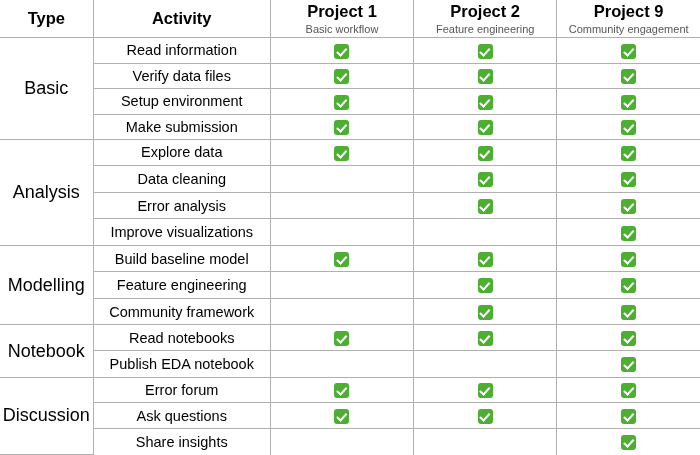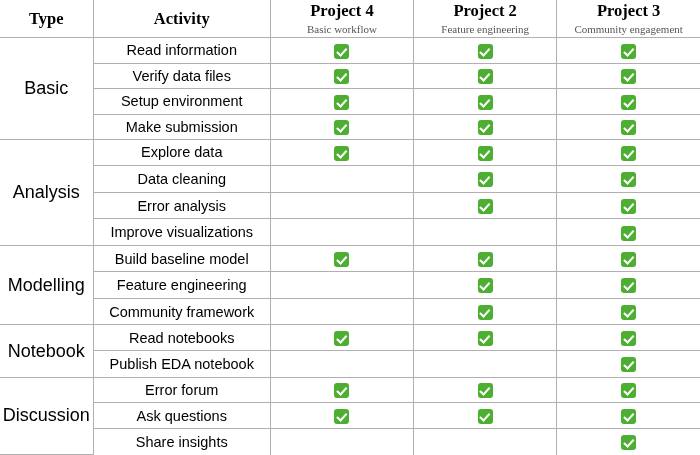--- a/index.html
+++ b/index.html
@@ -97,52 +97,52 @@
     height: 7.5px;
     border: solid #ffffff;
     border-width: 0 2px 2px 0;
     transform: rotate(42deg);
   }
   .blank {
     display: inline-block;
     width: 15px;
     height: 15px;
   }
-  .head-row th { height: 30px; font-family: Liberation Serif, serif; }
+  .head-row th { height: 30px; }
 </style>
 </head>
 <body>
 
 <table id="matrix-table">
   <colgroup>
     <col class="c-type">
     <col class="c-activity">
     <col class="c-proj">
     <col class="c-proj">
     <col class="c-proj">
   </colgroup>
   <tbody>
     <tr class="head-row">
       <th class="hdr-row-left">Type</th>
       <th class="hdr-row-left">Activity</th>
       <th>
         <div class="hdr-cell-stack">
-          <div class="hdr-title">Project 4</div>
+          <div class="hdr-title">Project 1</div>
           <div class="hdr-sub">Basic workflow</div>
         </div>
       </th>
       <th>
         <div class="hdr-cell-stack">
           <div class="hdr-title">Project 2</div>
           <div class="hdr-sub">Feature engineering</div>
         </div>
       </th>
       <th>
         <div class="hdr-cell-stack">
-          <div class="hdr-title">Project 3</div>
+          <div class="hdr-title">Project 9</div>
           <div class="hdr-sub">Community engagement</div>
         </div>
       </th>
     </tr>
   <tr>
         <td class="type-cell" rowspan="4">Basic</td>
         <td class="activity-cell">Read information</td>
         <td><span class="check"></span></td>
         <td><span class="check"></span></td>
         <td><span class="check"></span></td>

